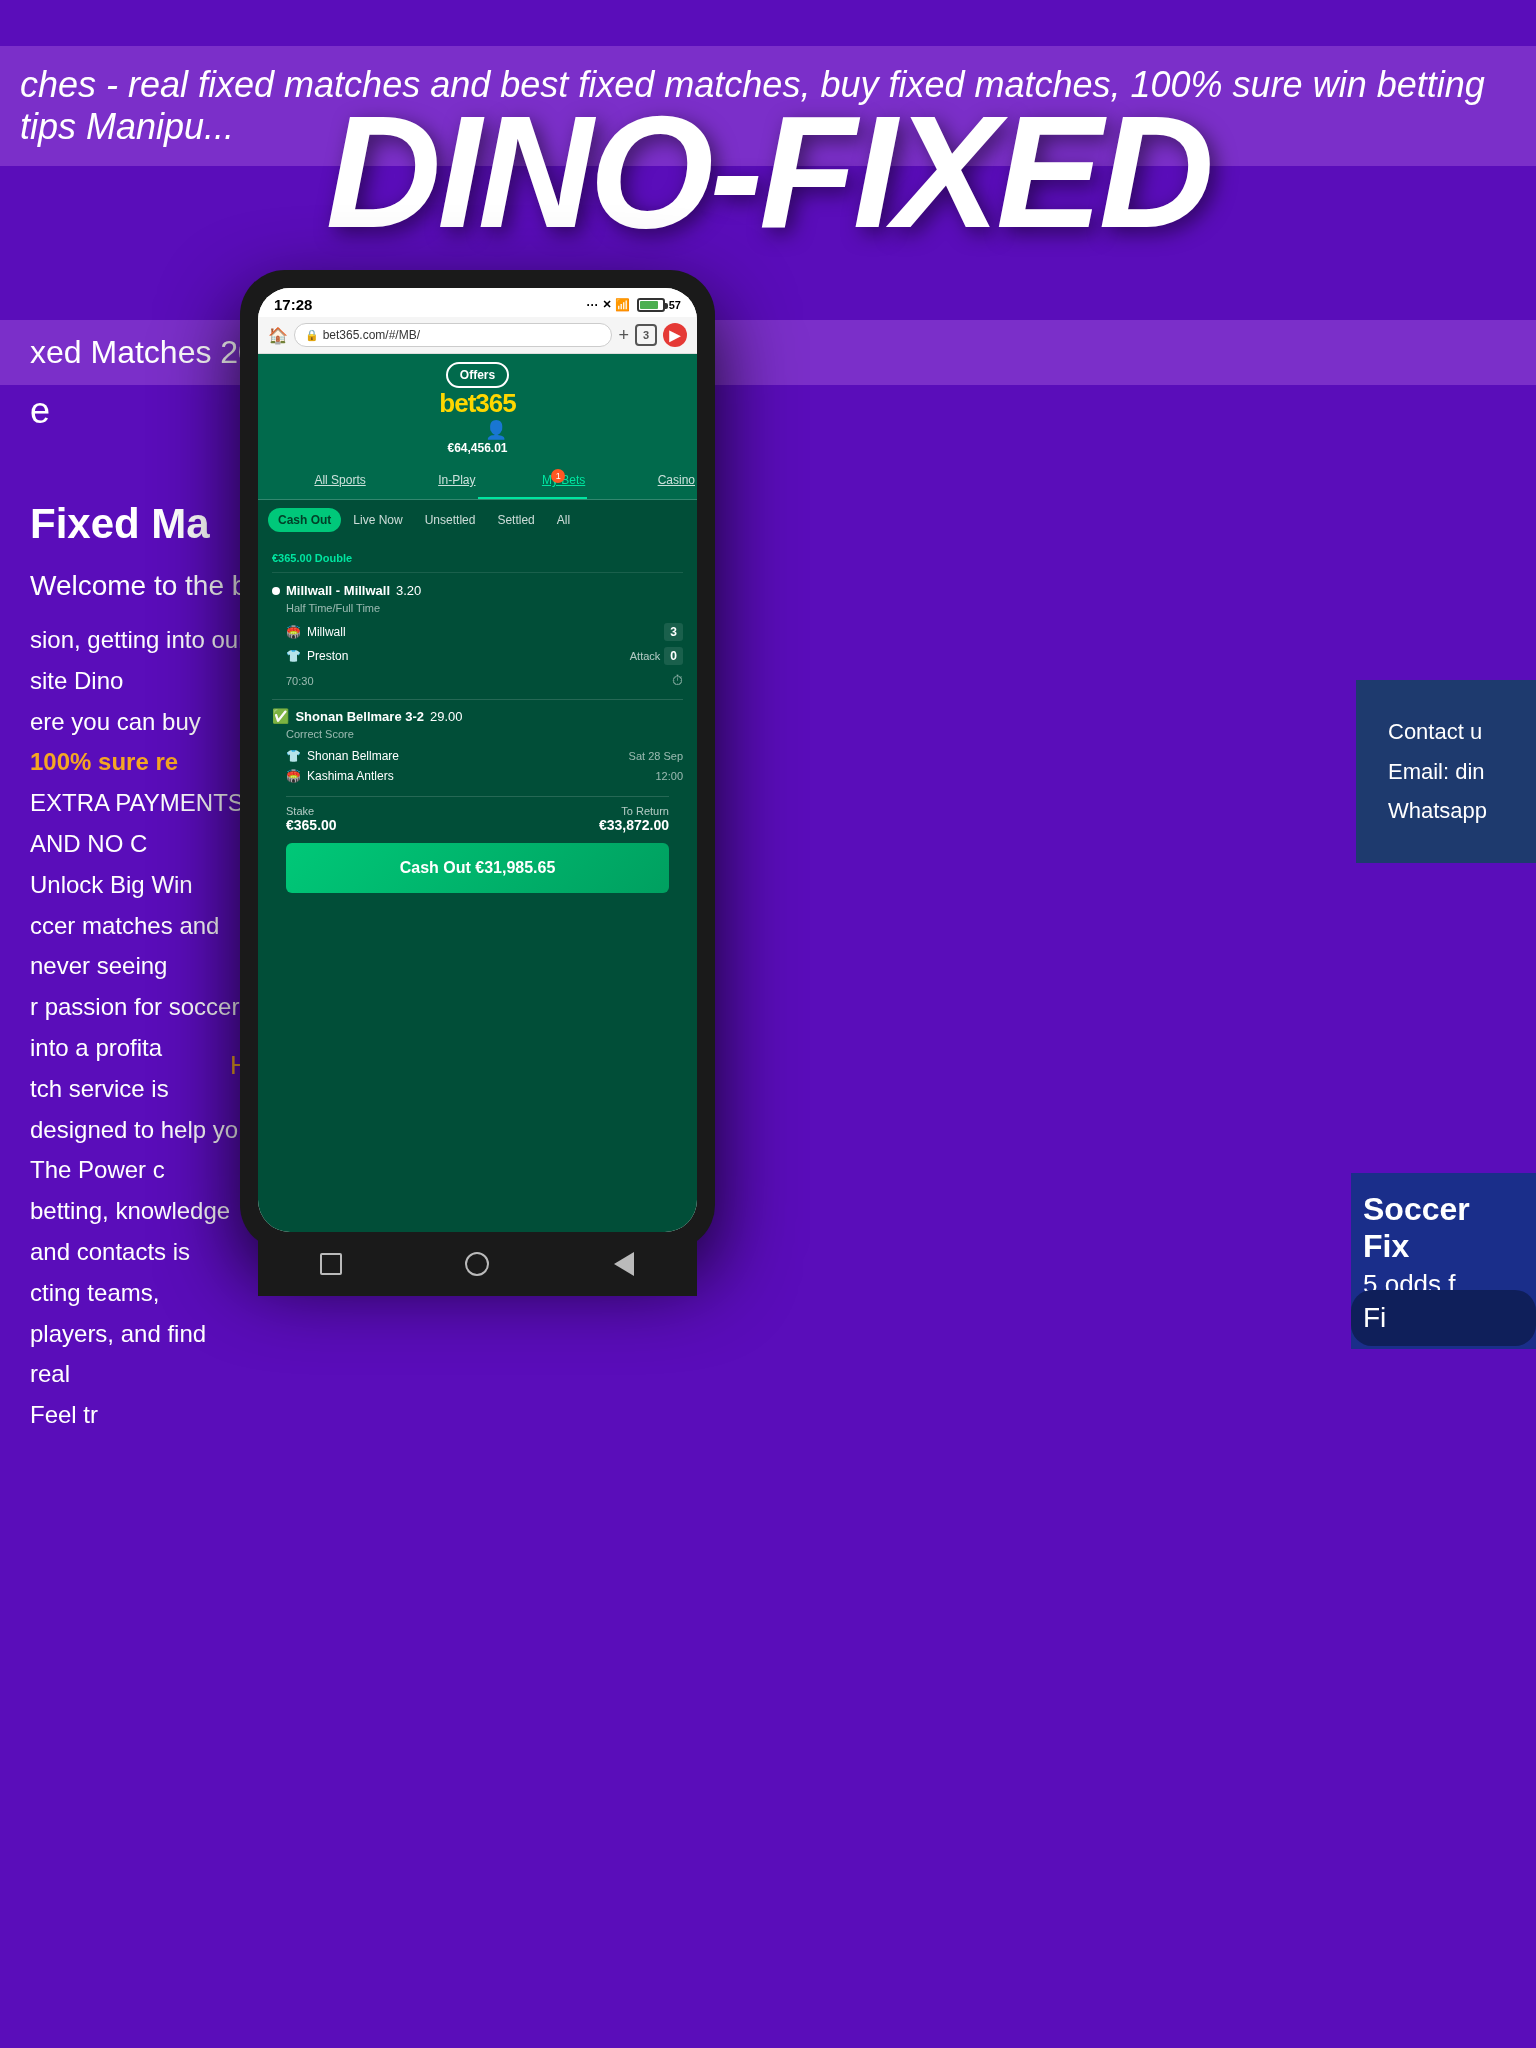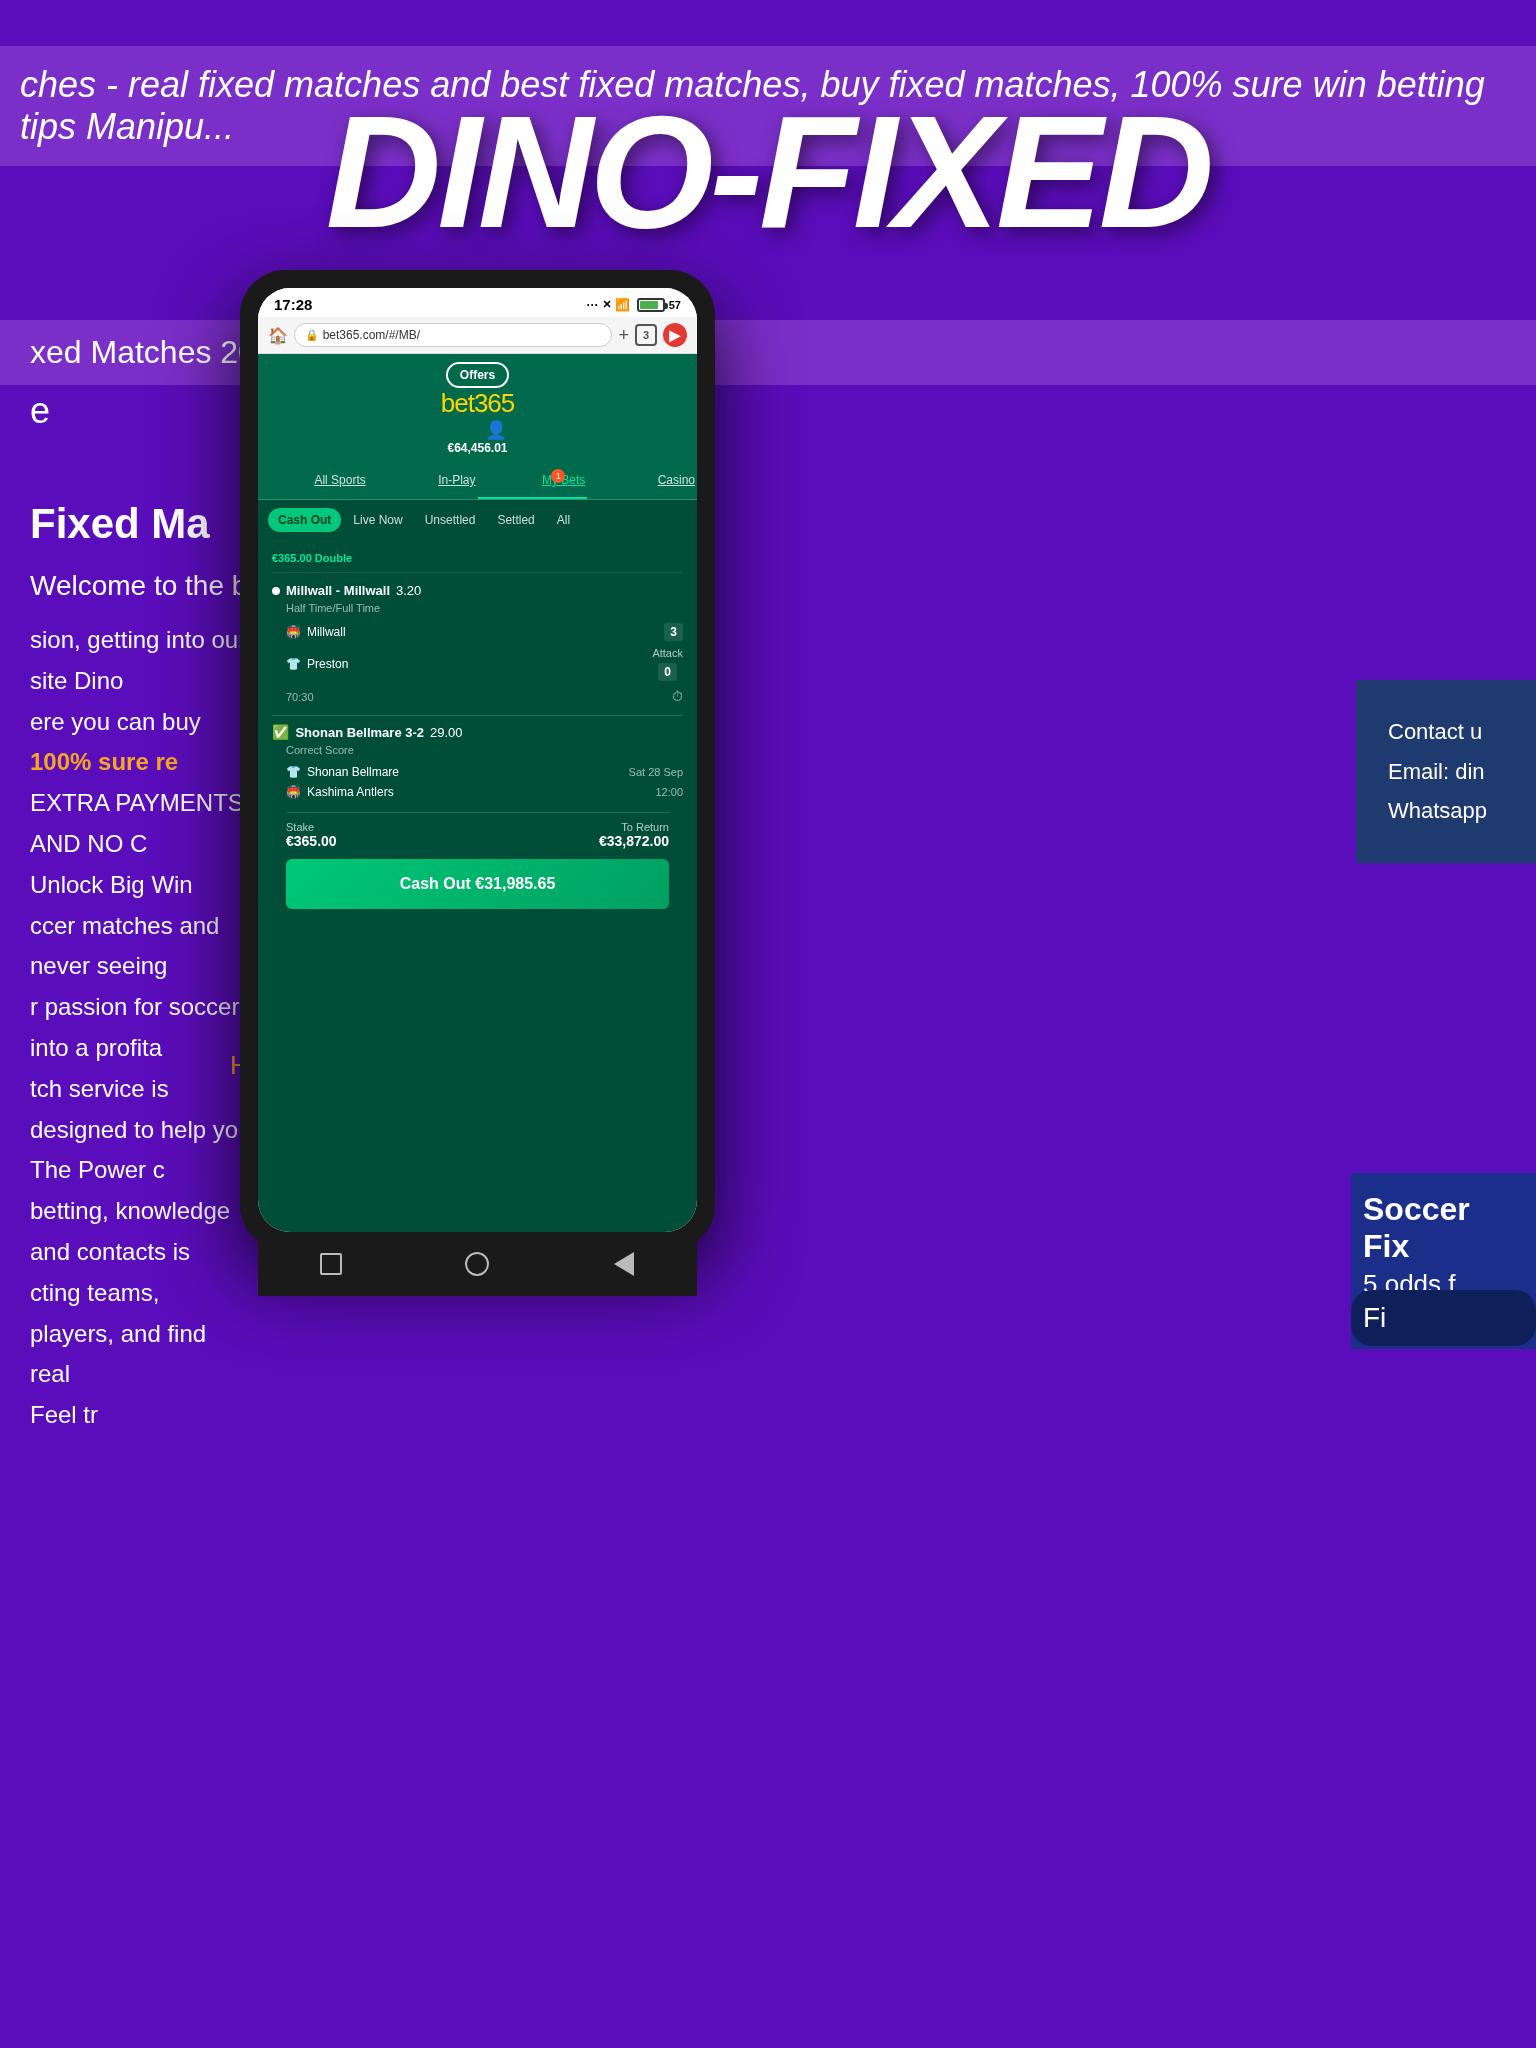--- a/index.html
+++ b/index.html
@@ -205,21 +205,21 @@
       border: 2px solid white;
       color: white;
       border-radius: 20px;
       padding: 4px 12px;
       font-size: 12px;
       font-weight: bold;
     }
 
     .bet365-logo {
       font-size: 26px;
-      font-weight: 400;
+      font-weight: 700;
       color: white;
       letter-spacing: -1px;
     }
 
     .bet365-logo span { color: #ffd700; }
 
     .account-area {
       text-align: right;
       color: white;
     }
@@ -381,21 +381,20 @@
       padding: 2px 6px;
       border-radius: 3px;
     }
 
     .team-attack {
       display: flex;
       align-items: center;
       gap: 4px;
       color: rgba(255,255,255,0.7);
       font-size: 11px;
-      flex-direction: column;
     }
 
     .match-time {
       color: rgba(255,255,255,0.6);
       font-size: 11px;
       margin-left: 14px;
       margin-top: 4px;
       display: flex;
       justify-content: space-between;
       align-items: center;

